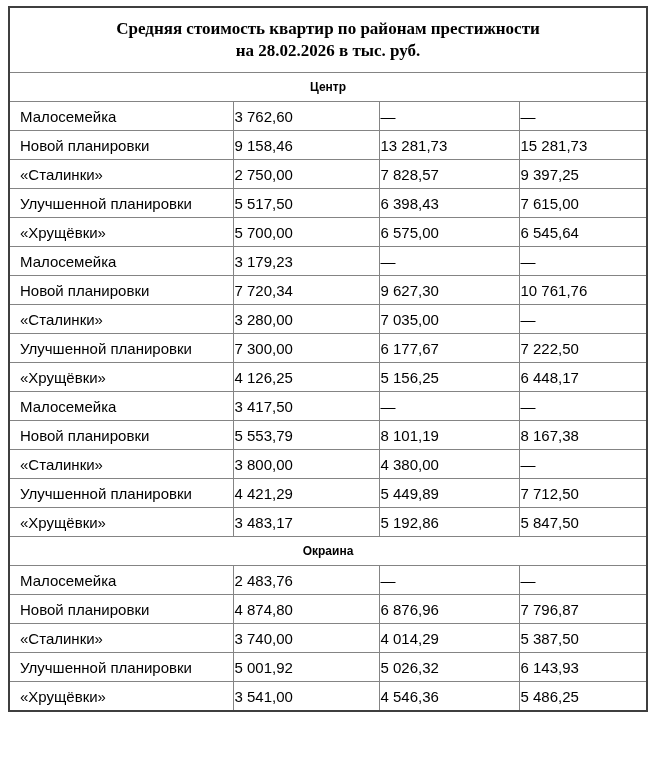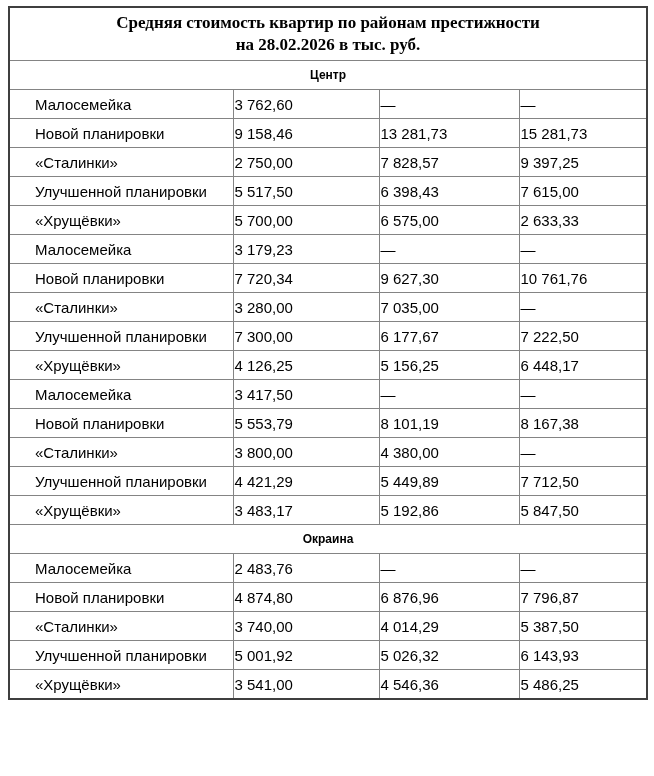--- a/index.html
+++ b/index.html
@@ -30,38 +30,38 @@
     overflow: hidden;
     white-space: nowrap;
   }
   td.title-cell {
     height: 48px;
     text-align: center;
     font-family: "Liberation Serif", serif;
     font-weight: bold;
     font-size: 17px;
     line-height: 22px;
-    padding: 2px 0;
+    padding: 8px 0;
   }
   td.section-cell {
     height: 26px;
     text-align: center;
     font-weight: bold;
     font-size: 12px;
   }
   td.colhead-cell {
     height: 26px;
     text-align: center;
     font-weight: bold;
     font-style: italic;
     font-size: 15px;
   }
   td.label-cell {
     height: 26px;
-    padding-left: 25px;
+    padding-left: 10px;
     font-size: 15px;
     text-align: left;
   }
   td.value-cell {
     height: 26px;
     font-size: 15px;
   }
 </style>
 </head>
 <body>
@@ -107,21 +107,21 @@
       <tr>
         <td class="label-cell">Улучшенной планировки</td>
         <td class="value-cell">5 517,50</td>
         <td class="value-cell">6 398,43</td>
         <td class="value-cell">7 615,00</td>
       </tr>
       <tr>
         <td class="label-cell">«Хрущёвки»</td>
         <td class="value-cell">5 700,00</td>
         <td class="value-cell">6 575,00</td>
-        <td class="value-cell">2 633,33</td>
+        <td class="value-cell">6 545,64</td>
       </tr>
 
       <tr>
         <td class="label-cell">Малосемейка</td>
         <td class="value-cell">3 179,23</td>
         <td class="value-cell">—</td>
         <td class="value-cell">—</td>
       </tr>
       <tr>
         <td class="label-cell">Новой планировки</td>

